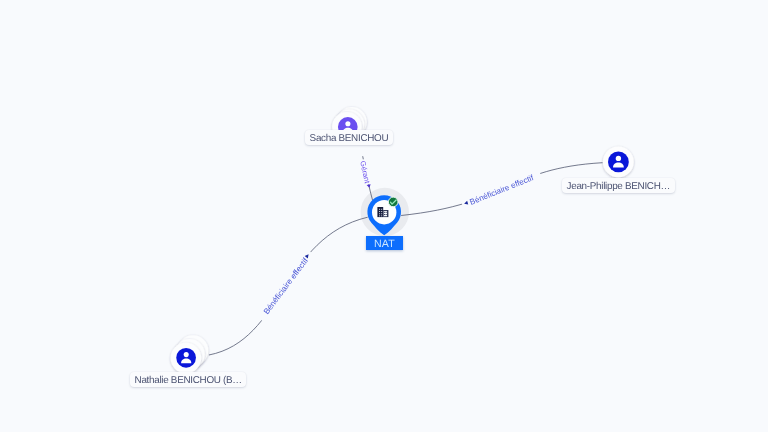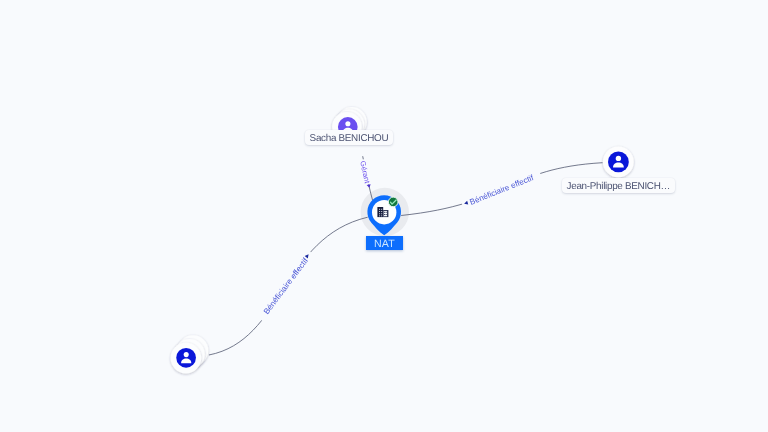--- a/index.html
+++ b/index.html
@@ -124,15 +124,16 @@
           <rect x="382.0" y="215.4" width="1.0" height="0.95"></rect>
         </g>
       </g>
       <circle cx="394.0" cy="201.9" r="4.8" fill="#11773f" stroke="#e6f6ec" stroke-width="1.0"></circle>
       <path d="M391.3,202.2 L392.85,204.15 L396.95,200.0" fill="none" stroke="#9ae9bd" stroke-width="1.25" stroke-linecap="round" stroke-linejoin="round"></path>
     </g>
   </svg>
 
   <div class="chip" style="left:305.0px;top:130px;">Sacha BENICHOU</div>
   <div class="chip" style="left:562.3px;top:178.2px;">Jean-Philippe BENICH…</div>
+  <div class="chip" style="left:129.9px;top:372.4px;">Nathalie BENICHOU (B…</div>
   <div class="natchip" style="left:365.9px;top:236.1px;width:36.7px;">NAT</div>
 
 </div>
 
 </body></html>

